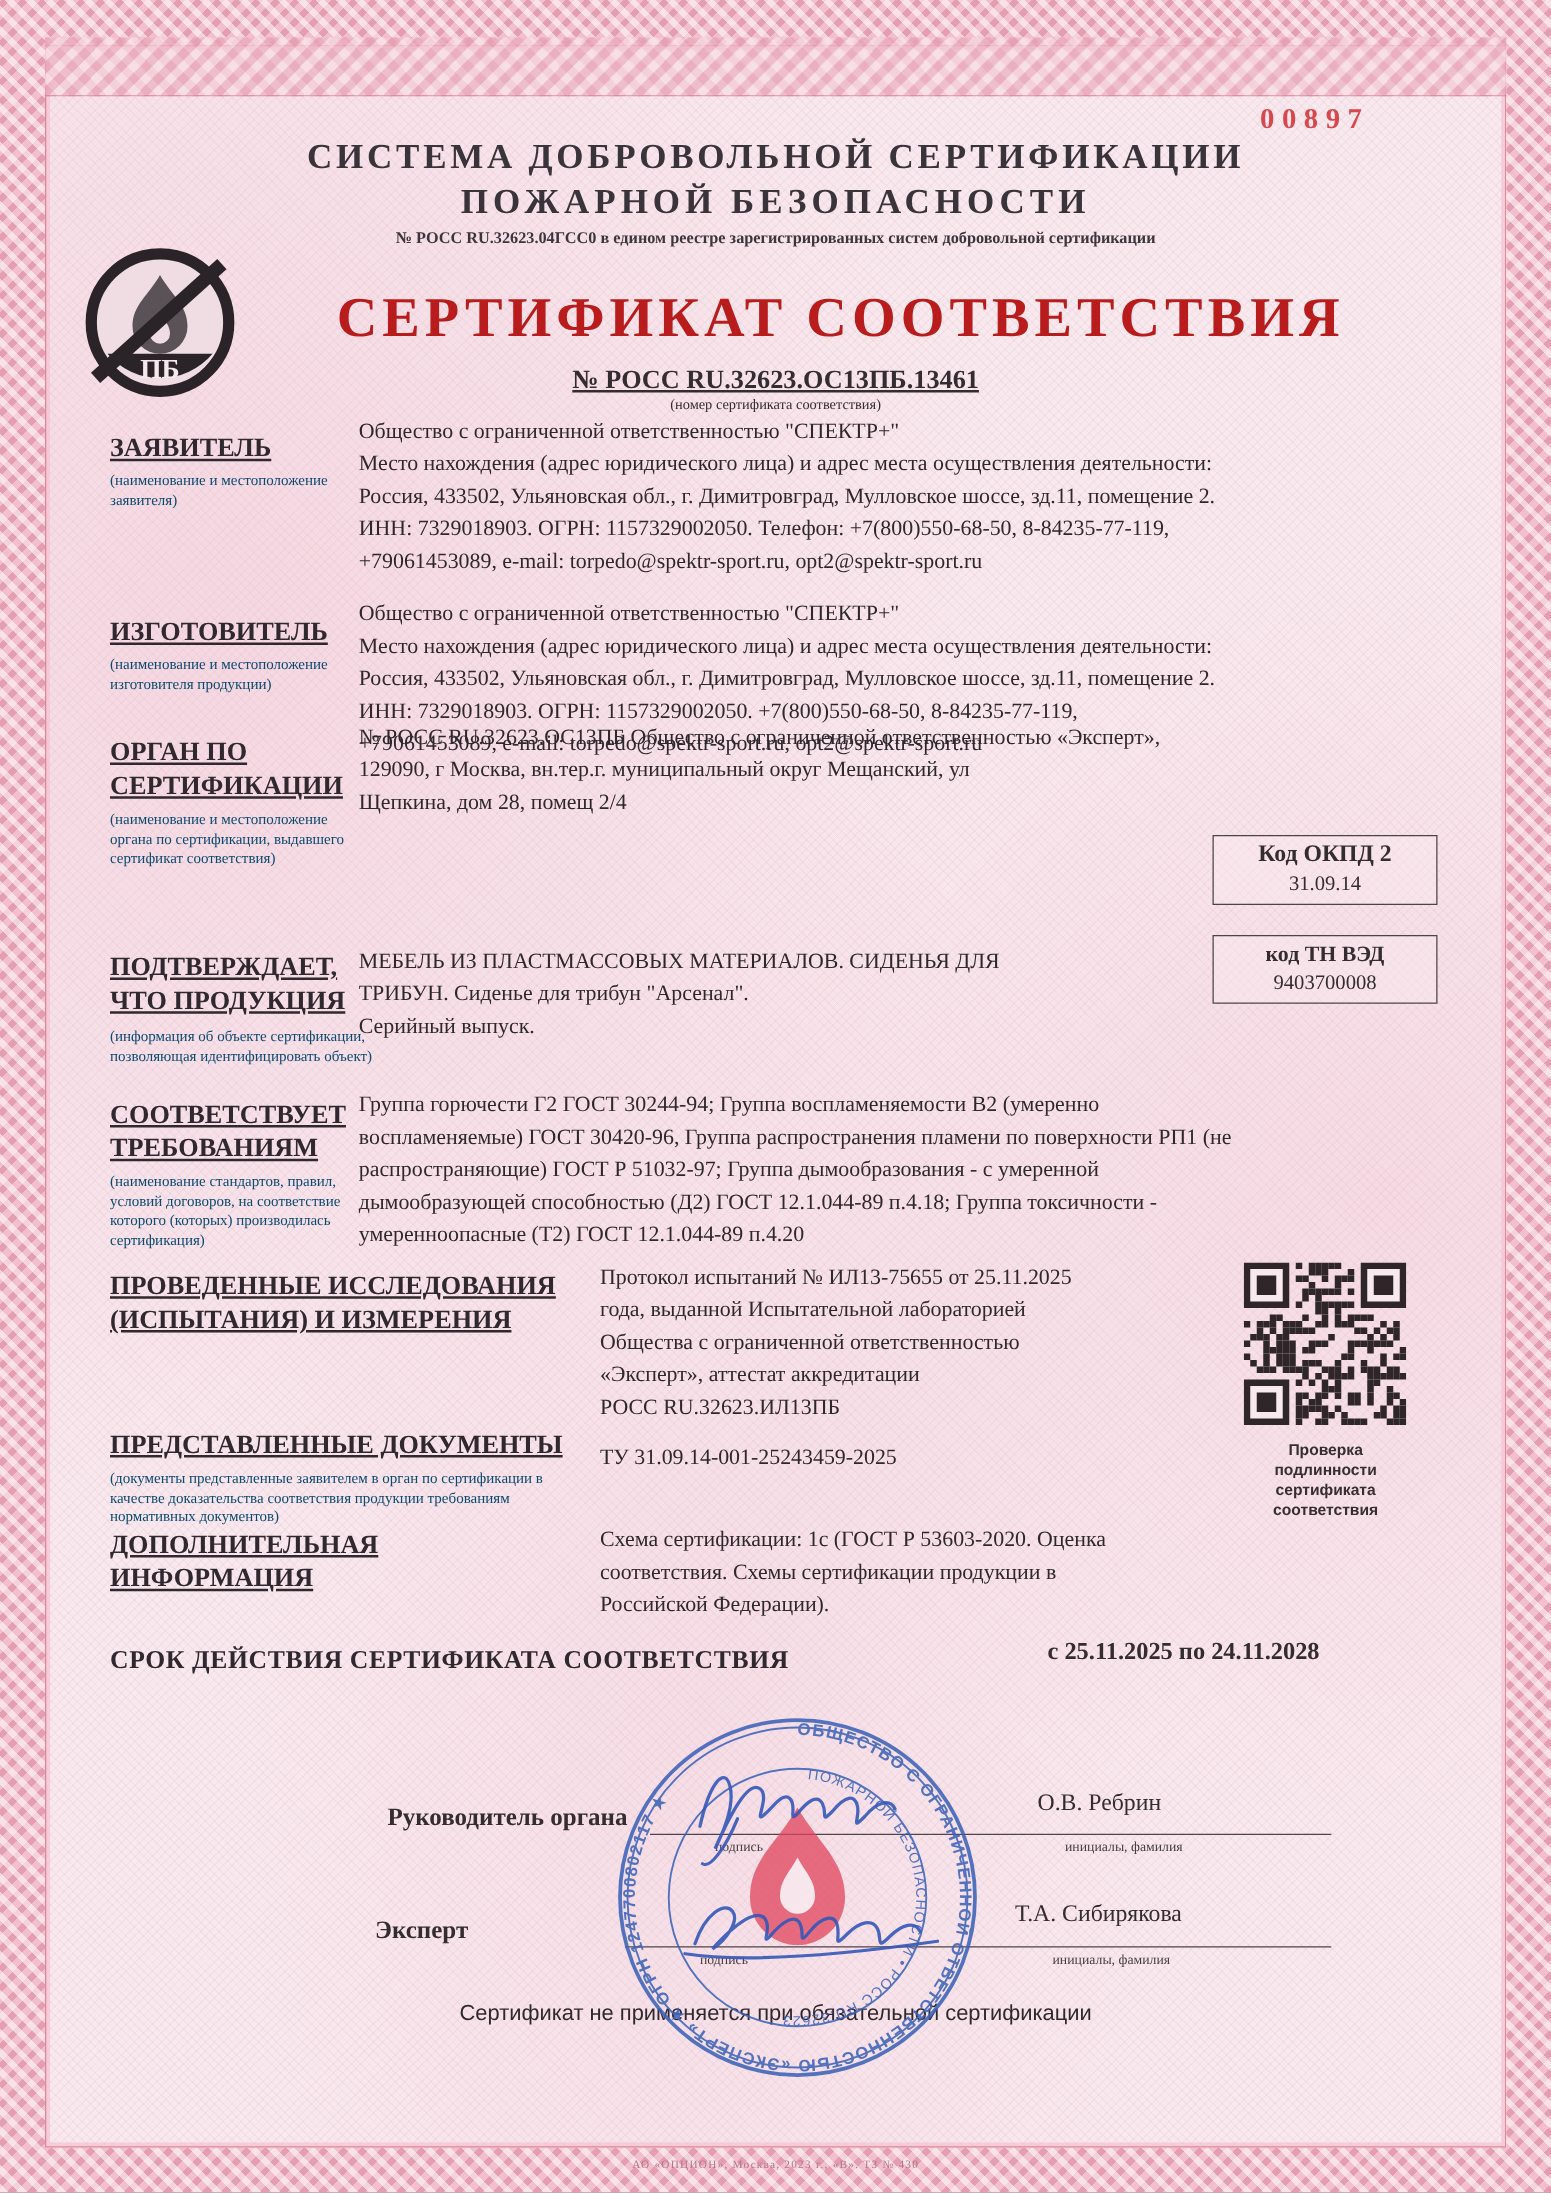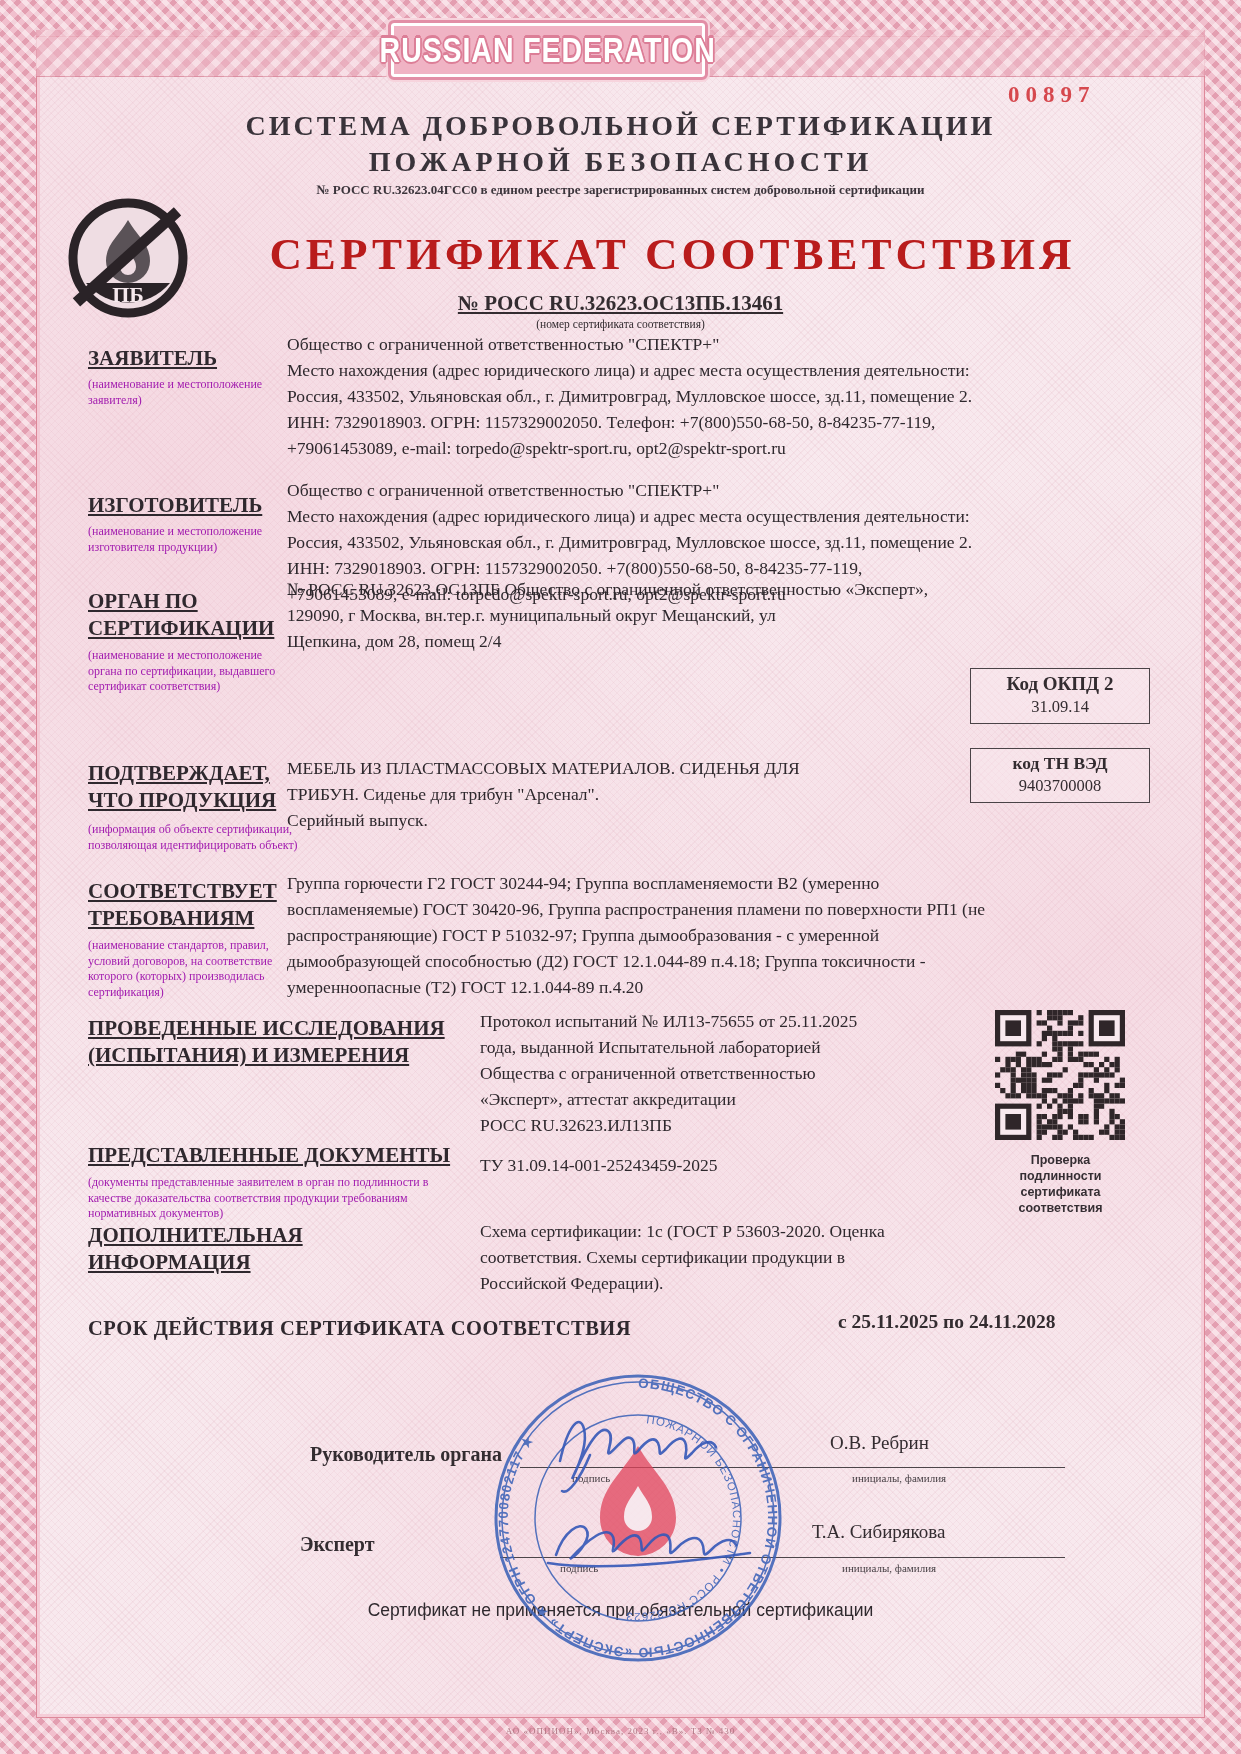--- a/index.html
+++ b/index.html
@@ -54,21 +54,21 @@
   .registry{position:absolute;left:36px;right:36px;top:182px;text-align:center;font-size:13px;font-weight:bold;color:#3c353c;}
   .pb-badge{position:absolute;left:68px;top:198px;width:120px;height:120px;}
   .cert-title{
     position:absolute;left:150px;right:46px;top:228px;text-align:center;
     font-size:45px;font-weight:bold;letter-spacing:4px;color:#b91c1c;white-space:nowrap;
   }
   .cert-num{position:absolute;left:36px;right:36px;top:291px;text-align:center;font-size:21px;font-weight:bold;text-decoration:underline;}
   .cert-num-cap{position:absolute;left:36px;right:36px;top:318px;text-align:center;font-size:11.5px;}
   .lbl{position:absolute;left:88px;font-size:21px;font-weight:bold;text-decoration:underline;white-space:pre-line;line-height:27px;color:#2f282e;}
   .lbl.nou{text-decoration:none;}
-  .cap{position:absolute;left:88px;width:210px;font-size:12px;line-height:15.5px;color:#a21caf;}
+  .cap{position:absolute;left:88px;width:210px;font-size:12px;line-height:15.5px;color:#0c4a6e;}
   .txt{position:absolute;left:287px;width:775px;font-size:17.5px;line-height:26px;white-space:pre-line;color:#2e282d;}
   .codebox{position:absolute;left:942px;width:178px;border:1.5px solid #4a4347;text-align:center;background:rgba(250,236,240,.4);margin-left:28px;}
   .codebox .t{font-weight:bold;font-size:19px;padding-top:4px;}
   .codebox .v{font-size:16.5px;padding:2px 0 6px;}
   .codebox2 .t{font-size:17.5px;}
   .qr-wrap{position:absolute;left:995px;top:1010px;width:130px;height:130px;}
   .qr-cap{
     position:absolute;left:963px;top:1152px;width:195px;text-align:center;
     font-family:"Liberation Sans","DejaVu Sans",sans-serif;font-size:12.5px;font-weight:bold;
     line-height:16px;white-space:pre-line;color:#352e33;
@@ -91,23 +91,20 @@
   .ink{position:absolute;left:440px;top:1395px;width:460px;height:210px;}
 </style>
 </head>
 <body>
 
 <div class="page">
   <div class="border-frame"></div>
   <div class="content"></div>
   <div class="top-band"></div>
 
-  <div class="banner">
-    <span>RUSSIAN FEDERATION</span>
-  </div>
 
   <div class="serial">00897</div>
 
   <div class="sys-title sys1">СИСТЕМА ДОБРОВОЛЬНОЙ СЕРТИФИКАЦИИ</div>
   <div class="sys-title sys2">ПОЖАРНОЙ БЕЗОПАСНОСТИ</div>
   <div class="registry">№ РОСС RU.32623.04ГСС0 в едином реестре зарегистрированных систем добровольной сертификации</div>
 
   <div class="pb-badge">
     <svg width="120" height="120" viewBox="0 0 120 120" xmlns="http://www.w3.org/2000/svg">
       <circle cx="60" cy="60" r="55" fill="#efdde3" stroke="#2a2327" stroke-width="9"></circle>
@@ -401,21 +398,21 @@
         <rect x="0" y="93.60000000000001" width="36.4" height="36.4" fill="#2f2629"></rect>
         <rect x="5.2" y="98.8" width="26" height="26" fill="#f8e9ee"></rect>
         <rect x="10.4" y="104" width="15.600000000000001" height="15.600000000000001" fill="#2f2629"></rect>
       </svg></div>
   <div class="qr-cap">Проверка
 подлинности
 сертификата
 соответствия</div>
 
   <div class="lbl" style="top:1142px">ПРЕДСТАВЛЕННЫЕ ДОКУМЕНТЫ</div>
-  <div class="cap" style="top:1175px;width:360px">(документы представленные заявителем в орган по подлинности в качестве доказательства соответствия продукции требованиям нормативных документов)</div>
+  <div class="cap" style="top:1175px;width:360px">(документы представленные заявителем в орган по сертификации в качестве доказательства соответствия продукции требованиям нормативных документов)</div>
   <div class="txt" style="left:480px;top:1152px;width:440px">ТУ 31.09.14-001-25243459-2025</div>
 
   <div class="lbl" style="top:1222px">ДОПОЛНИТЕЛЬНАЯ
 ИНФОРМАЦИЯ</div>
   <div class="txt" style="left:480px;top:1218px;width:480px">Схема сертификации: 1с (ГОСТ Р 53603-2020. Оценка
 соответствия. Схемы сертификации продукции в
 Российской Федерации).</div>
 
   <div class="validity-label lbl nou">СРОК ДЕЙСТВИЯ СЕРТИФИКАТА СООТВЕТСТВИЯ</div>
   <div class="validity-value">с 25.11.2025 по 24.11.2028</div>

